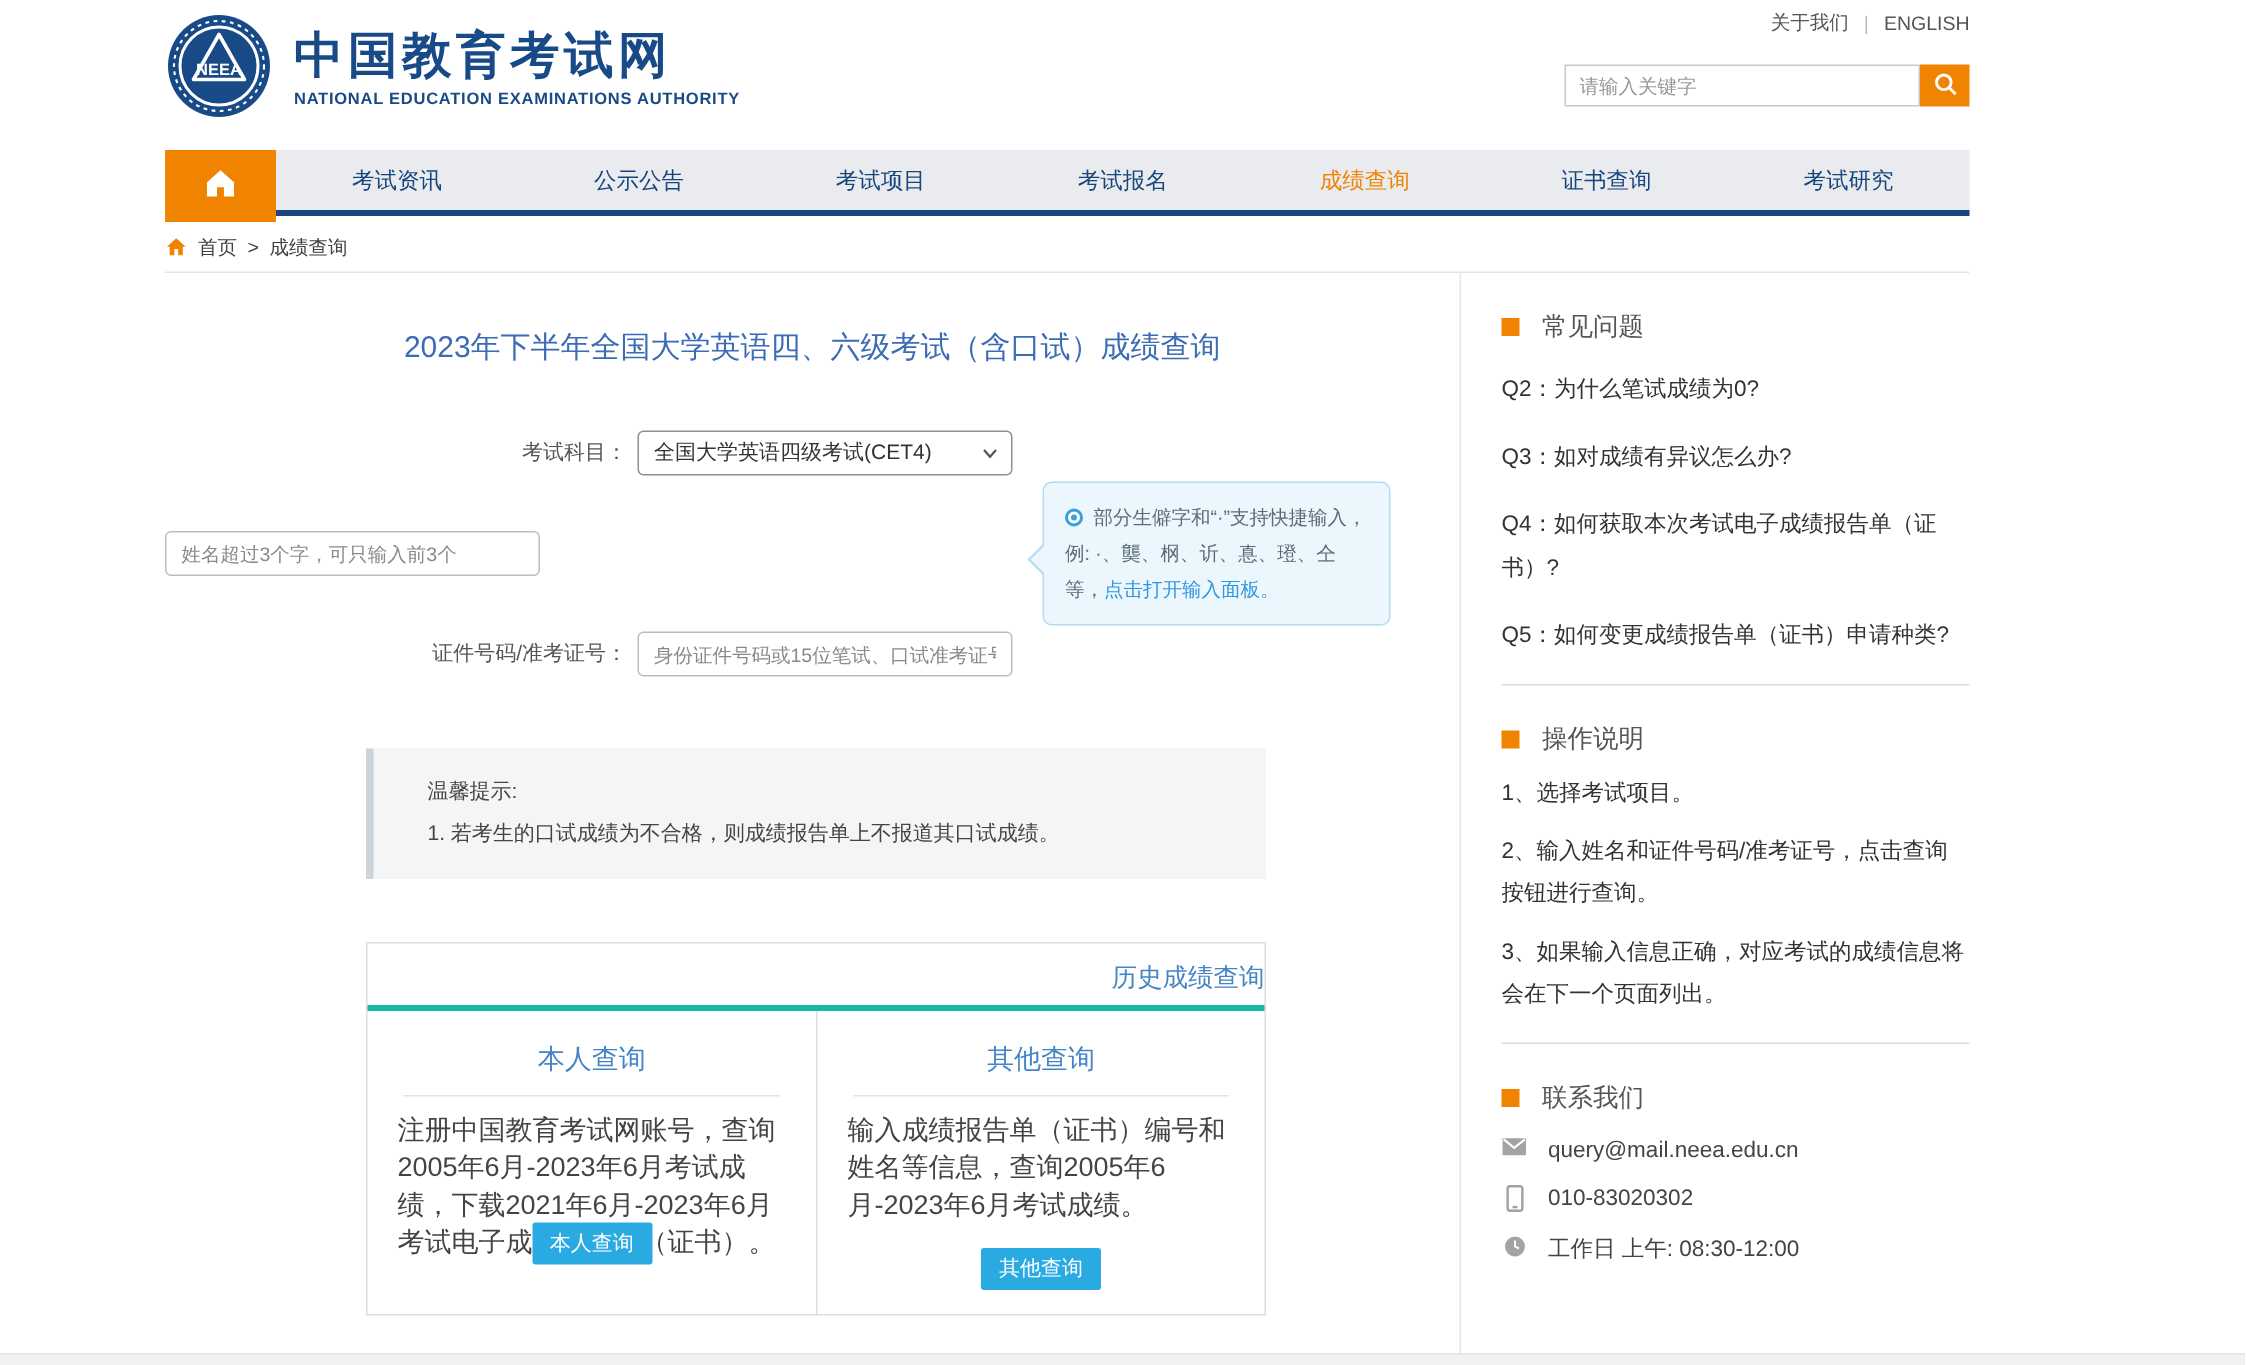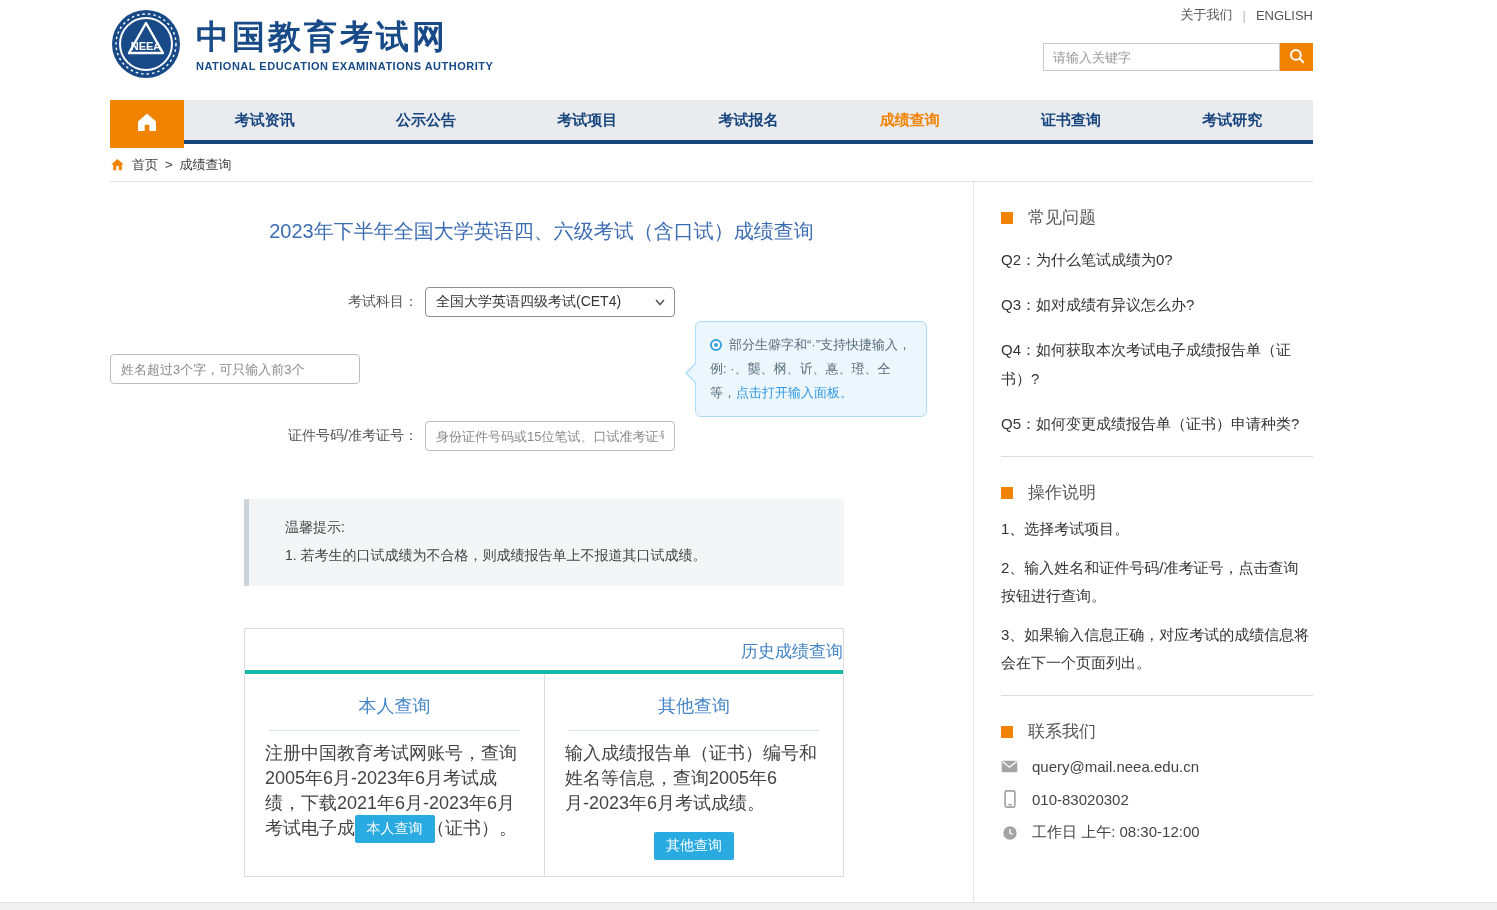--- a/index.html
+++ b/index.html
@@ -17,21 +17,21 @@
   .top-sep { color:#bbb; }
   .search { position:absolute; left:1043px; top:43px; display:flex; }
   .search input { width:237px; height:28px; border:1px solid #c9c9c9; padding:0 9px; font-size:13px; color:#333; outline:none; }
   .search input::placeholder { color:#999; }
   .search-btn { width:33px; height:28px; background:#F08300; border:none; display:flex; align-items:center; justify-content:center; cursor:pointer; }
 
   
   .nav { margin-left:110px; width:1203px; height:48px; display:flex; }
   .nav-home { width:74px; height:48px; background:#F08300; display:flex; align-items:center; justify-content:center; cursor:pointer; }
   .nav-rest { flex:1; height:44px; background:#e9ebee; border-bottom:4px solid #17457D; display:flex; }
-  .nav-item { flex:1; display:flex; align-items:center; justify-content:center; font-size:15px; font-weight:bold; color:#17457D; cursor:pointer; }
+  .nav-item { flex:1; display:flex; align-items:center; justify-content:center; font-size:15px; font-weight:normal; color:#17457D; cursor:pointer; }
   .nav-item.active { color:#F08300; }
 
   
   .breadcrumb { margin-left:110px; width:1203px; height:34px; display:flex; align-items:center; gap:7px; border-bottom:1px solid #e3e3e3; font-size:13px; color:#404040; }
   .breadcrumb .crumb-home { cursor:pointer; }
 
   
   .main { margin-left:110px; width:1203px; display:flex; align-items:stretch; height:768px; }
   .main-left { width:864px; border-right:1px solid #e5e5e5; position:relative; }
   .sidebar { flex:1; padding-left:27px; }
@@ -73,21 +73,21 @@
   .hist-btn-wrap.other { margin-top:16px; }
   .hist-btn { width:80px; height:28px; background:#29ABE2; color:#fff; border:none; border-radius:2px; font-size:14px; cursor:pointer; font-family:inherit; }
 
   
   .side-section { padding-top:24px; }
   .side-title { display:flex; align-items:center; gap:15px; font-size:17px; color:#555; }
   .bullet { width:12px; height:12px; background:#F08300; flex:0 0 auto; }
   .faq-item { font-size:15px; color:#333; line-height:29px; margin-top:16px; cursor:pointer; }
   .side-divider { border-top:1px solid #ddd; margin-top:18px; }
   .instr-item { font-size:15px; color:#333; line-height:28px; margin-top:11px; }
-  .contact-row { display:flex; align-items:center; gap:14px; margin-top:15px; font-size:15px; color:#444; }
+  .contact-row { display:flex; gap:14px; margin-top:15px; font-size:15px; color:#444; }
   .cicon { width:17px; display:flex; justify-content:center; flex:0 0 auto; }
 
   
   .footer-strip { position:absolute; left:0; bottom:0; width:100%; height:8px; background:#f1f1f1; border-top:1px solid #e2e2e2; }
 </style>
 </head>
 <body>
 
 <div class="page">
 

